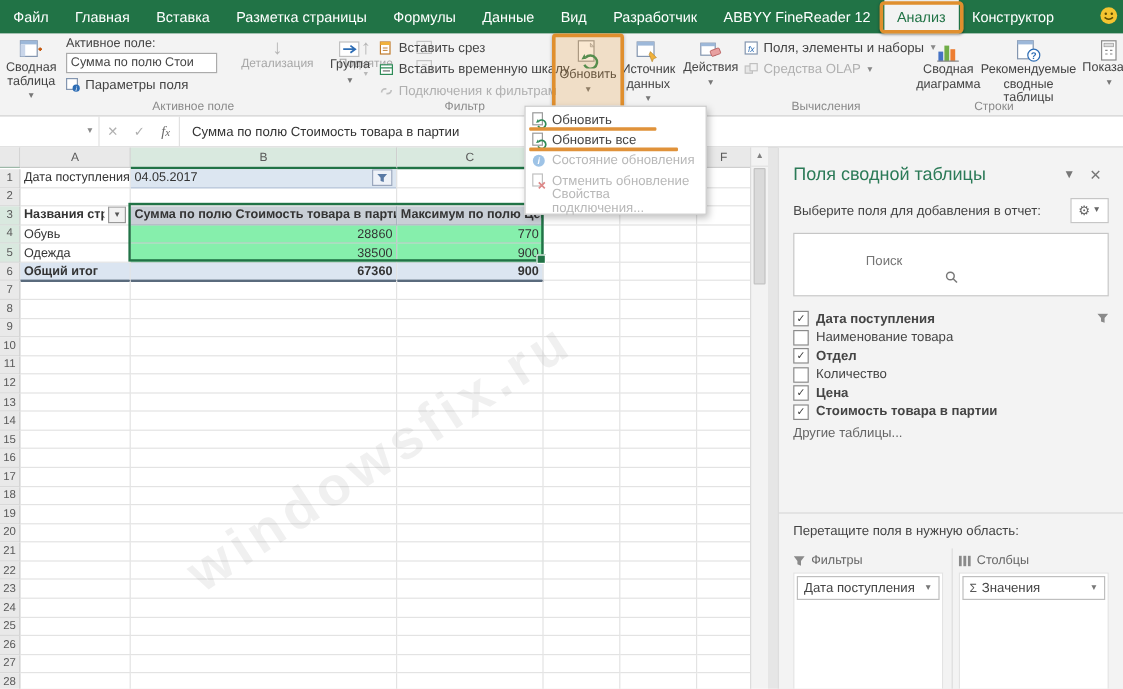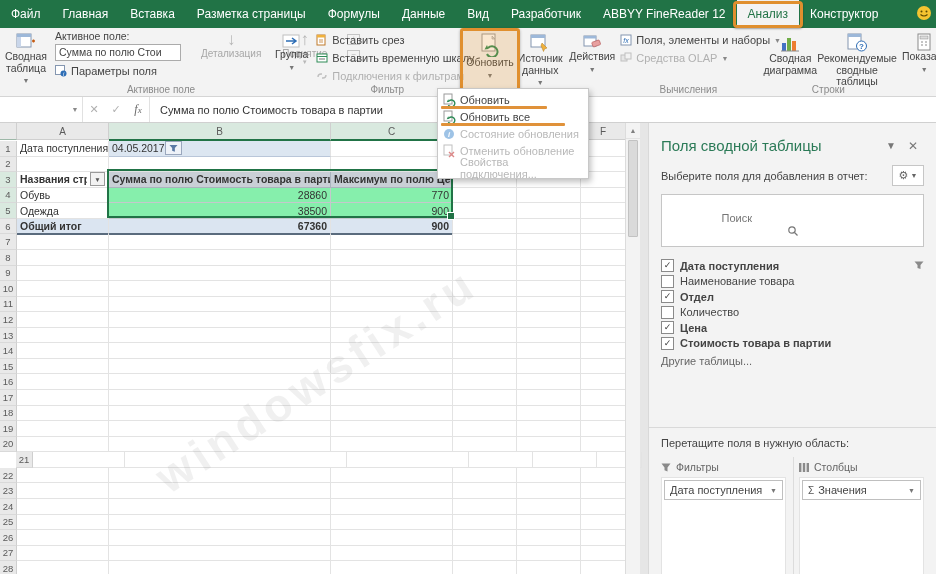--- a/index.html
+++ b/index.html
@@ -44,21 +44,21 @@
   .grid{position:absolute;left:0;top:0;width:625px;}
   .grow{display:flex;}
   .corner{width:16px;height:16px;background:#e9e9e9;border-right:1px solid #cfcfcf;border-bottom:1px solid #9db8a8;flex:none;}
   .chdr{height:16px;background:#e9e9e9;border-right:1px solid #cfcfcf;border-bottom:1px solid #cfcfcf;font-size:10px;color:#5a5a5a;display:flex;align-items:center;justify-content:center;flex:none;}
   .chdr.sel{background:#d9e9df;border-bottom:2px solid #217346;}
   .rhdr{width:16px;background:#e9e9e9;border-right:1px solid #cfcfcf;border-bottom:1px solid #d9d9d9;font-size:9.5px;color:#5a5a5a;display:flex;align-items:center;justify-content:center;flex:none;}
   .rhdr.sel{background:#d9e9df;}
   .cell{border-right:1px solid #e3e3e3;border-bottom:1px solid #e3e3e3;font-size:10.5px;color:#333;padding:0 3px;white-space:nowrap;overflow:hidden;flex:none;display:flex;align-items:center;}
   .cell.num{justify-content:flex-end;}
   .cell.b{font-weight:bold;}
-  .cell.fval{background:#dce6f1;justify-content:flex-start;border-bottom:1px solid #b9c6d9;}
+  .cell.fval{background:#dce6f1;justify-content:space-between;border-bottom:1px solid #b9c6d9;}
   .cell.phead{background:#c9cfd6;font-weight:bold;border-color:#aab3bd;}
   .cell.pval{background:#86efac;border-color:#c4c8cc;}
   .cell.ptotal{background:#dbe5f1;font-weight:bold;border-bottom:2px solid #5a6b7d;}
   .ddbox{width:13px;height:12px;border:1px solid #9a9a9a;background:#f2f2f2;color:#555;font-size:6.5px;display:flex;align-items:center;justify-content:center;margin-left:3px;flex:none;}
   .funnelbox{width:15px;height:12px;border:1px solid #9aa7bd;background:#eef2f8;display:flex;align-items:center;justify-content:center;flex:none;}
   .selbox{position:absolute;border:2px solid #217346;pointer-events:none;z-index:3;}
   .selbox .handle{position:absolute;right:-4px;bottom:-4px;width:6px;height:6px;background:#217346;border:1px solid #fff;}
   .watermark{position:absolute;left:130px;top:230px;transform:rotate(-33deg);font-size:46px;font-weight:bold;letter-spacing:5px;color:rgba(150,150,150,0.14);pointer-events:none;z-index:2;}
   .vscroll{position:absolute;right:0;top:0;bottom:0;width:14px;background:#f3f3f3;border-left:1px solid #dcdcdc;}
   .vscroll .up{height:15px;display:flex;align-items:center;justify-content:center;font-size:7px;color:#808080;border-bottom:1px solid #e2e2e2;}
@@ -578,21 +578,21 @@
           </div>
           <div class="grow" style="height: 15.57px;">
             <div class="rhdr">20</div>
             <div class="cell" style="width: 85px; height: 14.57px;"></div>
             <div class="cell" style="width: 215px; height: 14.57px;"></div>
             <div class="cell" style="width: 115px; height: 14.57px;"></div>
             <div class="cell" style="width: 57px; height: 14.57px;"></div>
             <div class="cell" style="width: 57px; height: 14.57px;"></div>
             <div class="cell" style="width: 38px; height: 14.57px;"></div>
           </div>
-          <div class="grow" style="height: 15.57px; padding-left: 16px;">
+          <div class="grow" style="height: 15.57px;">
             <div class="rhdr">21</div>
             <div class="cell" style="width: 85px; height: 14.57px;"></div>
             <div class="cell" style="width: 215px; height: 14.57px;"></div>
             <div class="cell" style="width: 115px; height: 14.57px;"></div>
             <div class="cell" style="width: 57px; height: 14.57px;"></div>
             <div class="cell" style="width: 57px; height: 14.57px;"></div>
             <div class="cell" style="width: 38px; height: 14.57px;"></div>
           </div>
           <div class="grow" style="height: 15.57px;">
             <div class="rhdr">22</div>

